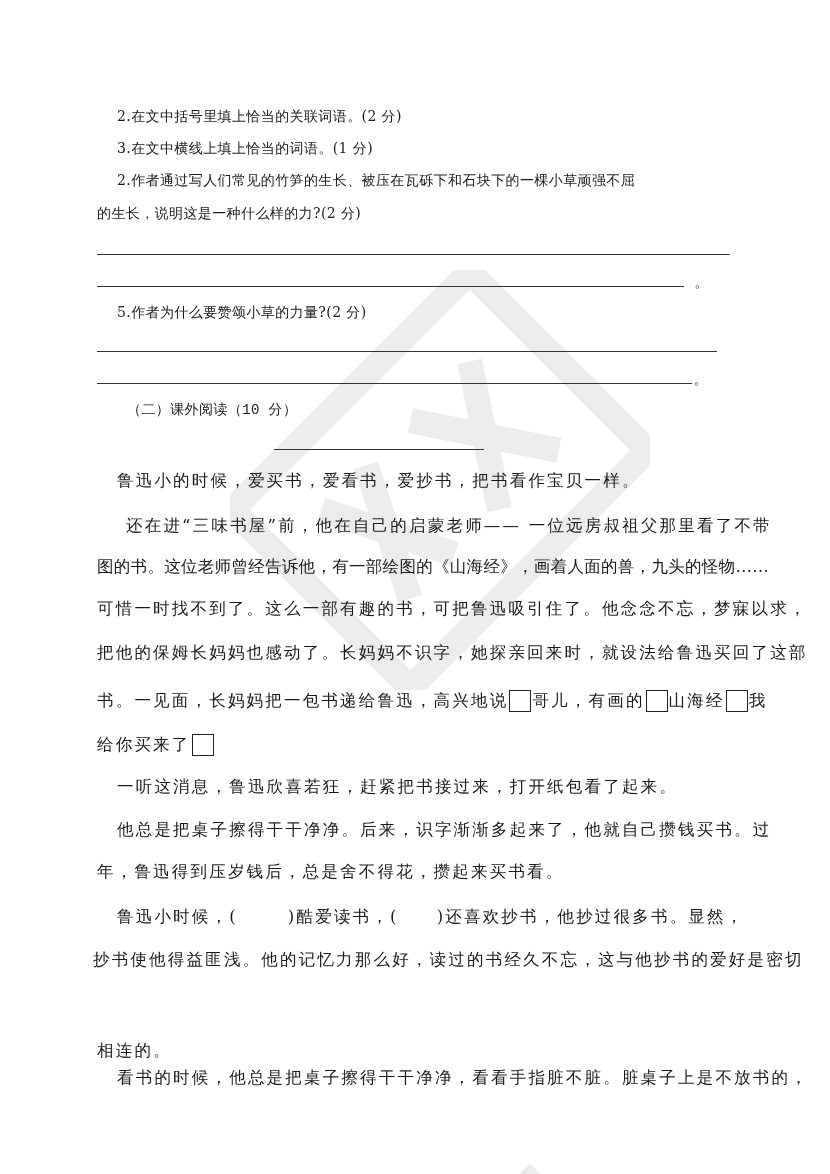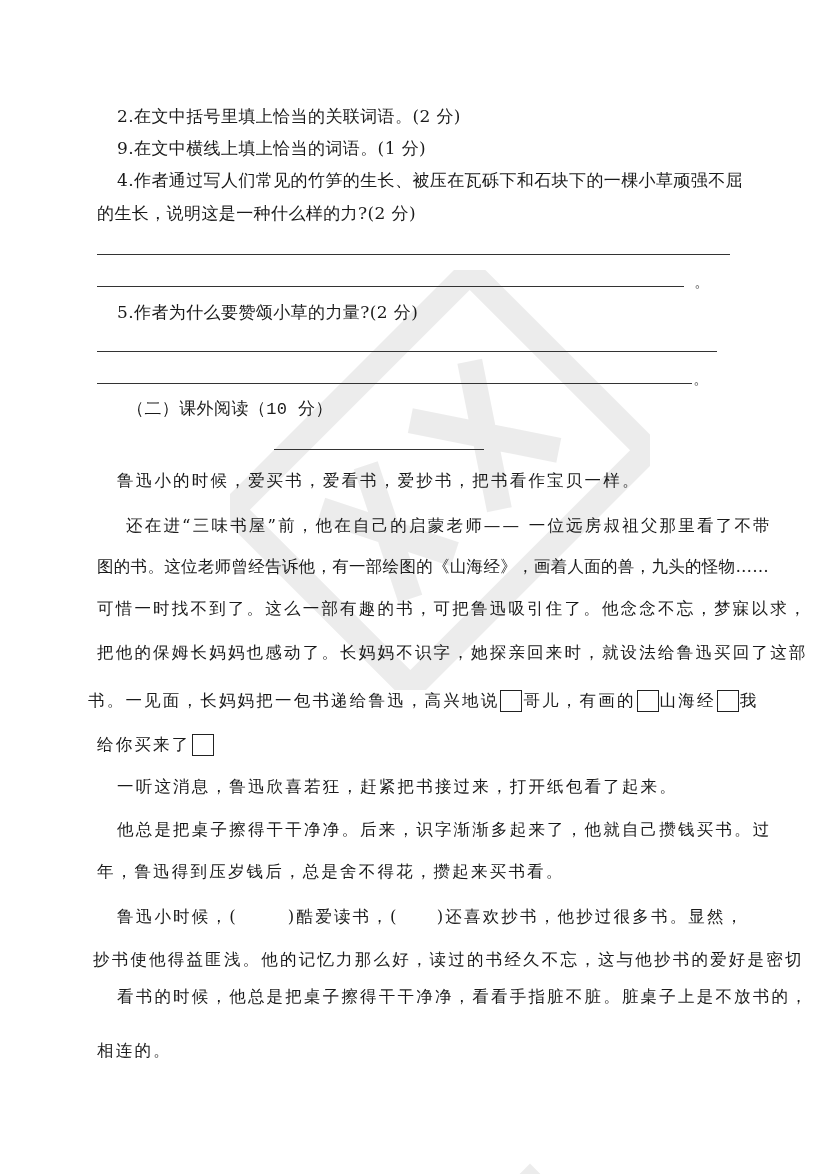--- a/index.html
+++ b/index.html
@@ -9,21 +9,21 @@
   }
   .watermark {
     position: absolute; left: 230px; top: 270px; width: 420px; height: 420px;
     pointer-events: none; opacity: 0.07;
   }
   .watermark2 {
     position: absolute; left: 360px; top: 1110px; width: 340px; height: 340px;
     pointer-events: none; opacity: 0.07;
   }
   .line {
-    position: absolute; font-size: 17px; line-height: 20px; white-space: nowrap; letter-spacing: 0.4px;
+    position: absolute; font-size: 14px; line-height: 20px; white-space: nowrap; letter-spacing: 0.4px;
   }
   .passage { letter-spacing: 2.2px; font-size: 16.5px; }
   .rule { position: absolute; height: 0; border-top: 1.3px solid #333; }
   .period { position: absolute; font-size: 16px; color: #555; }
   .box {
     display: inline-block; width: 22px; height: 22px; border: 1.5px solid #222;
     vertical-align: -6px; margin: 0 1px; box-sizing: border-box;
   }
   .paren-gap { display: inline-block; }
 </style>
@@ -37,22 +37,22 @@
   </g>
 </svg>
 <svg class="watermark2" viewBox="0 0 100 100">
   <g fill="none" stroke="#000" stroke-width="6">
     <path d="M10 60 L50 20 L90 60"></path>
     <path d="M30 60 L50 40 L70 60"></path>
   </g>
 </svg>
 
 <div class="line" style="left:117px; top:106px;">2.在文中括号里填上恰当的关联词语。(2 分)</div>
-<div class="line" style="left:117px; top:138px;">9.在文中横线上填上恰当的词语。(1 分)</div>
-<div class="line" style="left:117px; top:170px;">4.作者通过写人们常见的竹笋的生长、被压在瓦砾下和石块下的一棵小草顽强不屈</div>
+<div class="line" style="left:117px; top:138px;">3.在文中横线上填上恰当的词语。(1 分)</div>
+<div class="line" style="left:117px; top:170px;">2.作者通过写人们常见的竹笋的生长、被压在瓦砾下和石块下的一棵小草顽强不屈</div>
 <div class="line" style="left:97px; top:203px;">的生长，说明这是一种什么样的力?(2 分)</div>
 
 <div class="rule" style="left:97px; top:254px; width:633px;"></div>
 <div class="rule" style="left:97px; top:286px; width:587px;"></div>
 <span class="period" style="left:694px; top:272px;">。</span>
 
 <div class="line" style="left:117px; top:302px;">5.作者为什么要赞颂小草的力量?(2 分)</div>
 
 <div class="rule" style="left:97px; top:351px; width:620px;"></div>
 <div class="rule" style="left:97px; top:383px; width:595px;"></div>
@@ -61,29 +61,29 @@
 <div class="line" style="left:127px; top:400px;font-family:Liberation Mono, monospace;">（二）课外阅读（10 分）</div>
 
 <div class="rule" style="left:274px; top:449px; width:210px;"></div>
 
 <div class="line passage" style="left:117px; top:471px;text-align:right;">鲁迅小的时候，爱买书，爱看书，爱抄书，把书看作宝贝一样。</div>
 <div class="line passage" style="left:117px; top:516px;margin-left:9px;">还在进“三味书屋”前，他在自己的启蒙老师—— 一位远房叔祖父那里看了不带</div>
 <div class="line passage" style="left:97px; top:557px; letter-spacing:0.3px;">图的书。这位老师曾经告诉他，有一部绘图的《山海经》，画着人面的兽，九头的怪物……</div>
 <div class="line passage" style="left:97px; top:599px;">可惜一时找不到了。这么一部有趣的书，可把鲁迅吸引住了。他念念不忘，梦寐以求，</div>
 <div class="line passage" style="left:97px; top:643px;">把他的保姆长妈妈也感动了。长妈妈不识字，她探亲回来时，就设法给鲁迅买回了这部</div>
 
-<div class="line passage" style="left:88px; top:690px;">
+<div class="line passage" style="left:97px; top:690px;">
   <span>书。一见面，长妈妈把一包书递给鲁迅，高兴地说</span><span class="box"></span><span>哥儿，有画的</span><span class="box"></span><span>山海经</span><span class="box"></span><span>我</span>
 </div>
 <div class="line passage" style="left:97px; top:734px;">
   <span>给你买来了</span><span class="box"></span>
 </div>
 
 <div class="line passage" style="left:117px; top:777px;">一听这消息，鲁迅欣喜若狂，赶紧把书接过来，打开纸包看了起来。</div>
 <div class="line passage" style="left:117px; top:820px;">他总是把桌子擦得干干净净。后来，识字渐渐多起来了，他就自己攒钱买书。过</div>
 <div class="line passage" style="left:97px; top:862px;">年，鲁迅得到压岁钱后，总是舍不得花，攒起来买书看。</div>
 
 <div class="line passage" style="left:117px; top:907px;">
   <span>鲁迅小时候，(</span><span class="paren-gap" style="width:50px;"></span><span>)酷爱读书，(</span><span class="paren-gap" style="width:38px;"></span><span>)还喜欢抄书，他抄过很多书。显然，</span>
 </div>
 <div class="line passage" style="left:93px; top:950px;">抄书使他得益匪浅。他的记忆力那么好，读过的书经久不忘，这与他抄书的爱好是密切</div>
 <div class="line passage" style="left:97px; top:993px;margin-top:48px;">相连的。</div>
-<div class="line passage" style="left:117px; top:987px;">看书的时候，他总是把桌子擦得干干净净，看看手指脏不脏。脏桌子上是不放书的，</div>
+<div class="line passage" style="left:117px; top:1068px;">看书的时候，他总是把桌子擦得干干净净，看看手指脏不脏。脏桌子上是不放书的，</div>
 
 </body></html>

